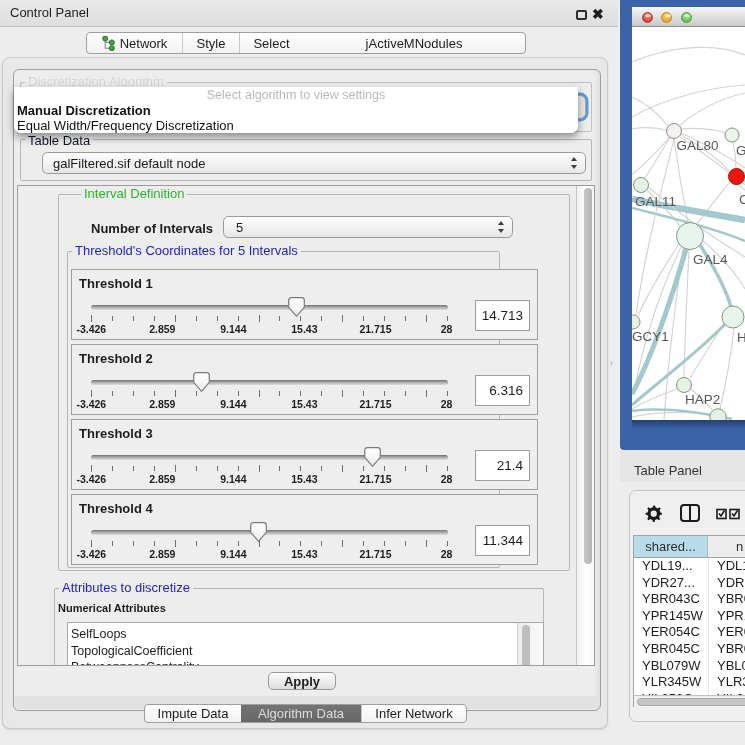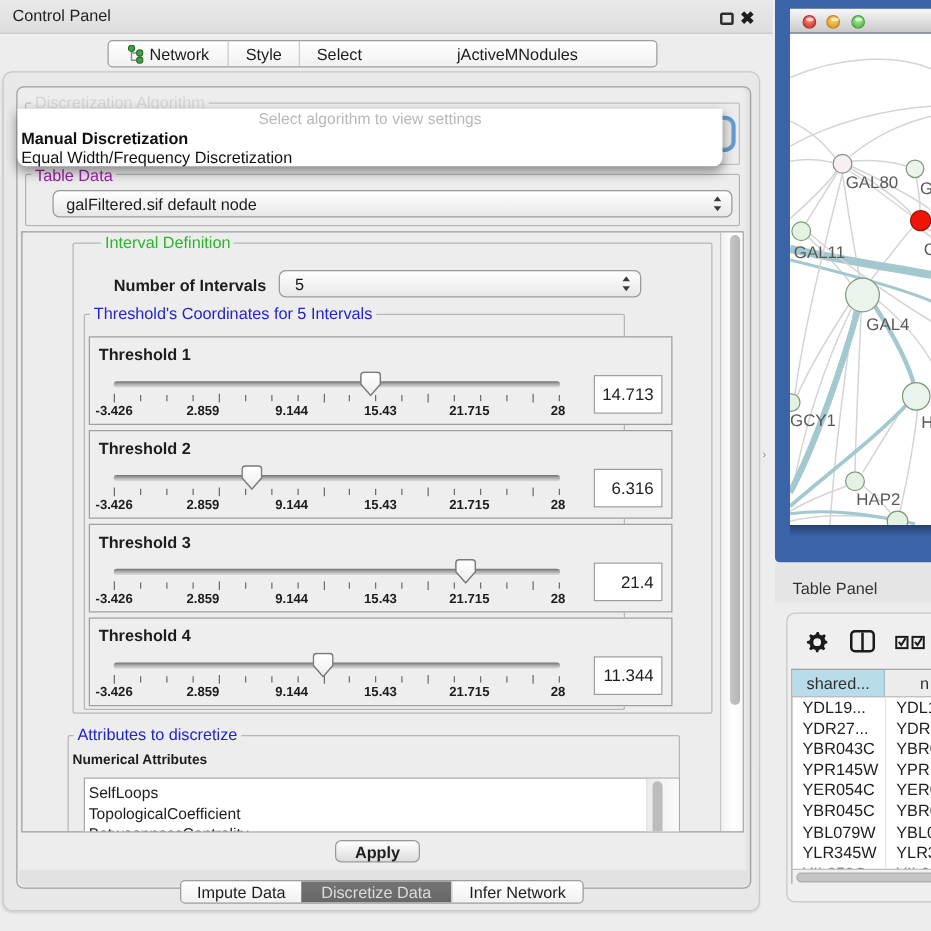--- a/index.html
+++ b/index.html
@@ -29,21 +29,21 @@
 #outer-panel { left:2px; top:57px; width:606px; height:672px; background:#e8e8e8; border:1px solid #c9c9c9; border-radius:8px; box-shadow:0 1px 2px rgba(0,0,0,0.12); }
 #inner-panel { left:13px; top:69px; width:588px; height:642px; background:#ededed; border:1px solid #9f9f9f; border-radius:6px; box-shadow:inset -5px 0 6px -4px rgba(0,0,0,0.10); }
 #inner-panel .footer-strip { position:absolute; left:1px; right:1px; bottom:1px; height:13px; background:#e2e2e2; border-radius:0 0 5px 5px; }
 
 
 .groupbox { position:absolute; border:1px solid #b6b6b6; border-radius:2px; }
 .gb-title { position:absolute; top:-8px; left:4px; background:#ededed; padding:0 3px; font-size:13px; line-height:14px; white-space:nowrap; }
 .gb-green { color:#2db32d; }
 .gb-blue { color:#2323cd; }
 .gb-dim { color:#d2d5d8; }
-.gb-dark { color:#a21caf; }
+.gb-dark { color:#0f172a; }
 
 
 .combo { position:absolute; border:1px solid #9a9a9a; border-radius:5.5px; background:linear-gradient(#ffffff,#e7e7e7); font-size:13px; color:#1b1b1b; display:flex; align-items:center; }
 .combo .cv { padding-left:10px; }
 .combo .arrows { position:absolute; right:7px; top:50%; transform:translateY(-50%); width:8px; height:12px; }
 .combo .arrows svg { display:block; }
 #combo-alg { left:28px; top:95px; width:558px; height:24px; border-radius:6px; background:#e9e9e9; border:1px solid #98a7b8; box-shadow:0 0 0 2.5px #5b9dd9; z-index:4; }
 
 
 #popup { left:14px; top:87px; width:564px; height:46px; background:#ffffff; border-radius:0 0 7px 7px; box-shadow:0 4px 9px rgba(0,0,0,0.42); z-index:50; }
@@ -367,21 +367,21 @@
   </div>
 </div>
 
 <div id="apply-btn" class="abs">Apply</div>
 
 <div id="bottomtabs" class="abs seg-bar">
   <div class="seg s1">
       <span>Impute Data</span>
     </div>
   <div class="seg s2 dark">
-      <span>Discretize Data</span>
+      <span>Algorithm Data</span>
     </div>
   <div class="seg s3 sep">
       <span>Infer Network</span>
     </div>
 </div>
 
 <div id="split-mark" class="abs">›</div>
 
 <div id="netframe" class="abs">
   <div id="nettitle">

